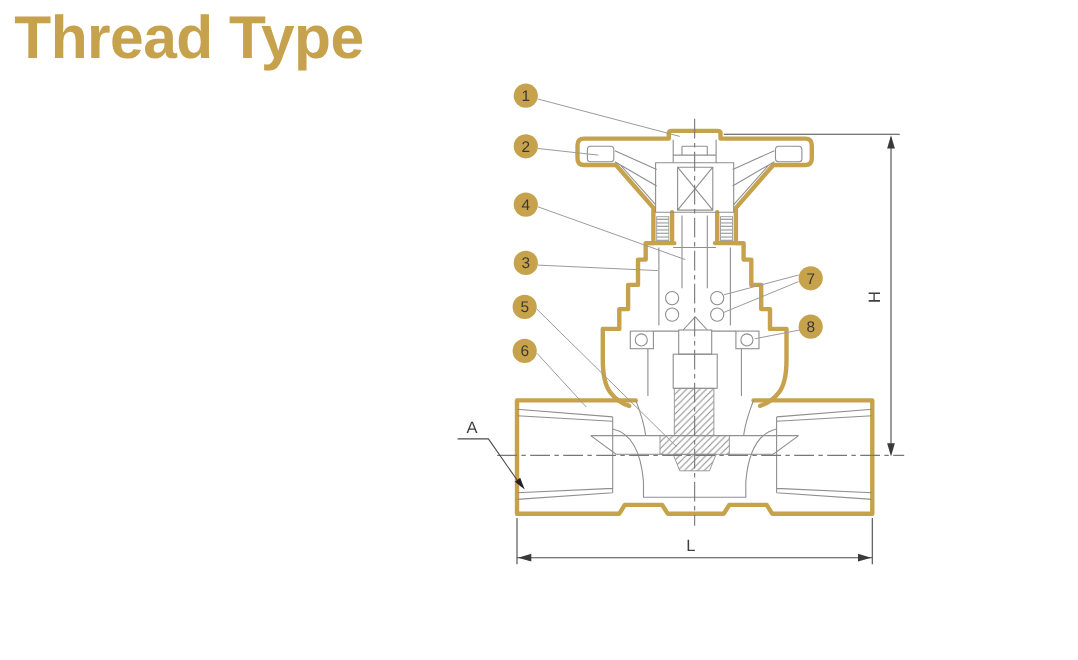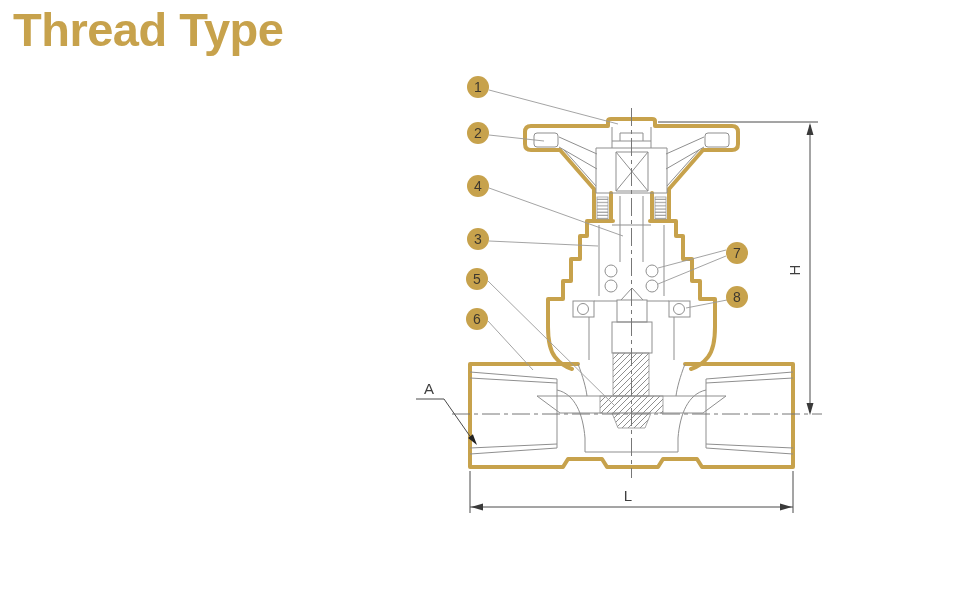--- a/index.html
+++ b/index.html
@@ -1,18 +1,18 @@
 <!DOCTYPE html>
 <html><head>
 <meta charset="utf-8">
 <style>
   html,body{margin:0;padding:0;background:#fff;}
   #screen{position:relative;width:980px;height:600px;background:#fff;overflow:hidden;
           font-family:"Liberation Sans",sans-serif;}
-  #page-title{position:absolute;left:13px;top:4px;font-size:47px;font-weight:bold;
+  #page-title{position:absolute;left:13px;top:4px;font-size:55px;font-weight:bold;
               letter-spacing:-0.5px;color:#C7A24C;line-height:1.1;}
   #valve-svg{position:absolute;left:0;top:0;}
   text{font-family:"Liberation Sans",sans-serif;}
   .callout-num{font-size:14px;fill:#3E382E;}
   .dim-label{font-size:15px;fill:#3F3F3F;}
 </style>
 </head>
 <body>
 
 <div id="screen">

